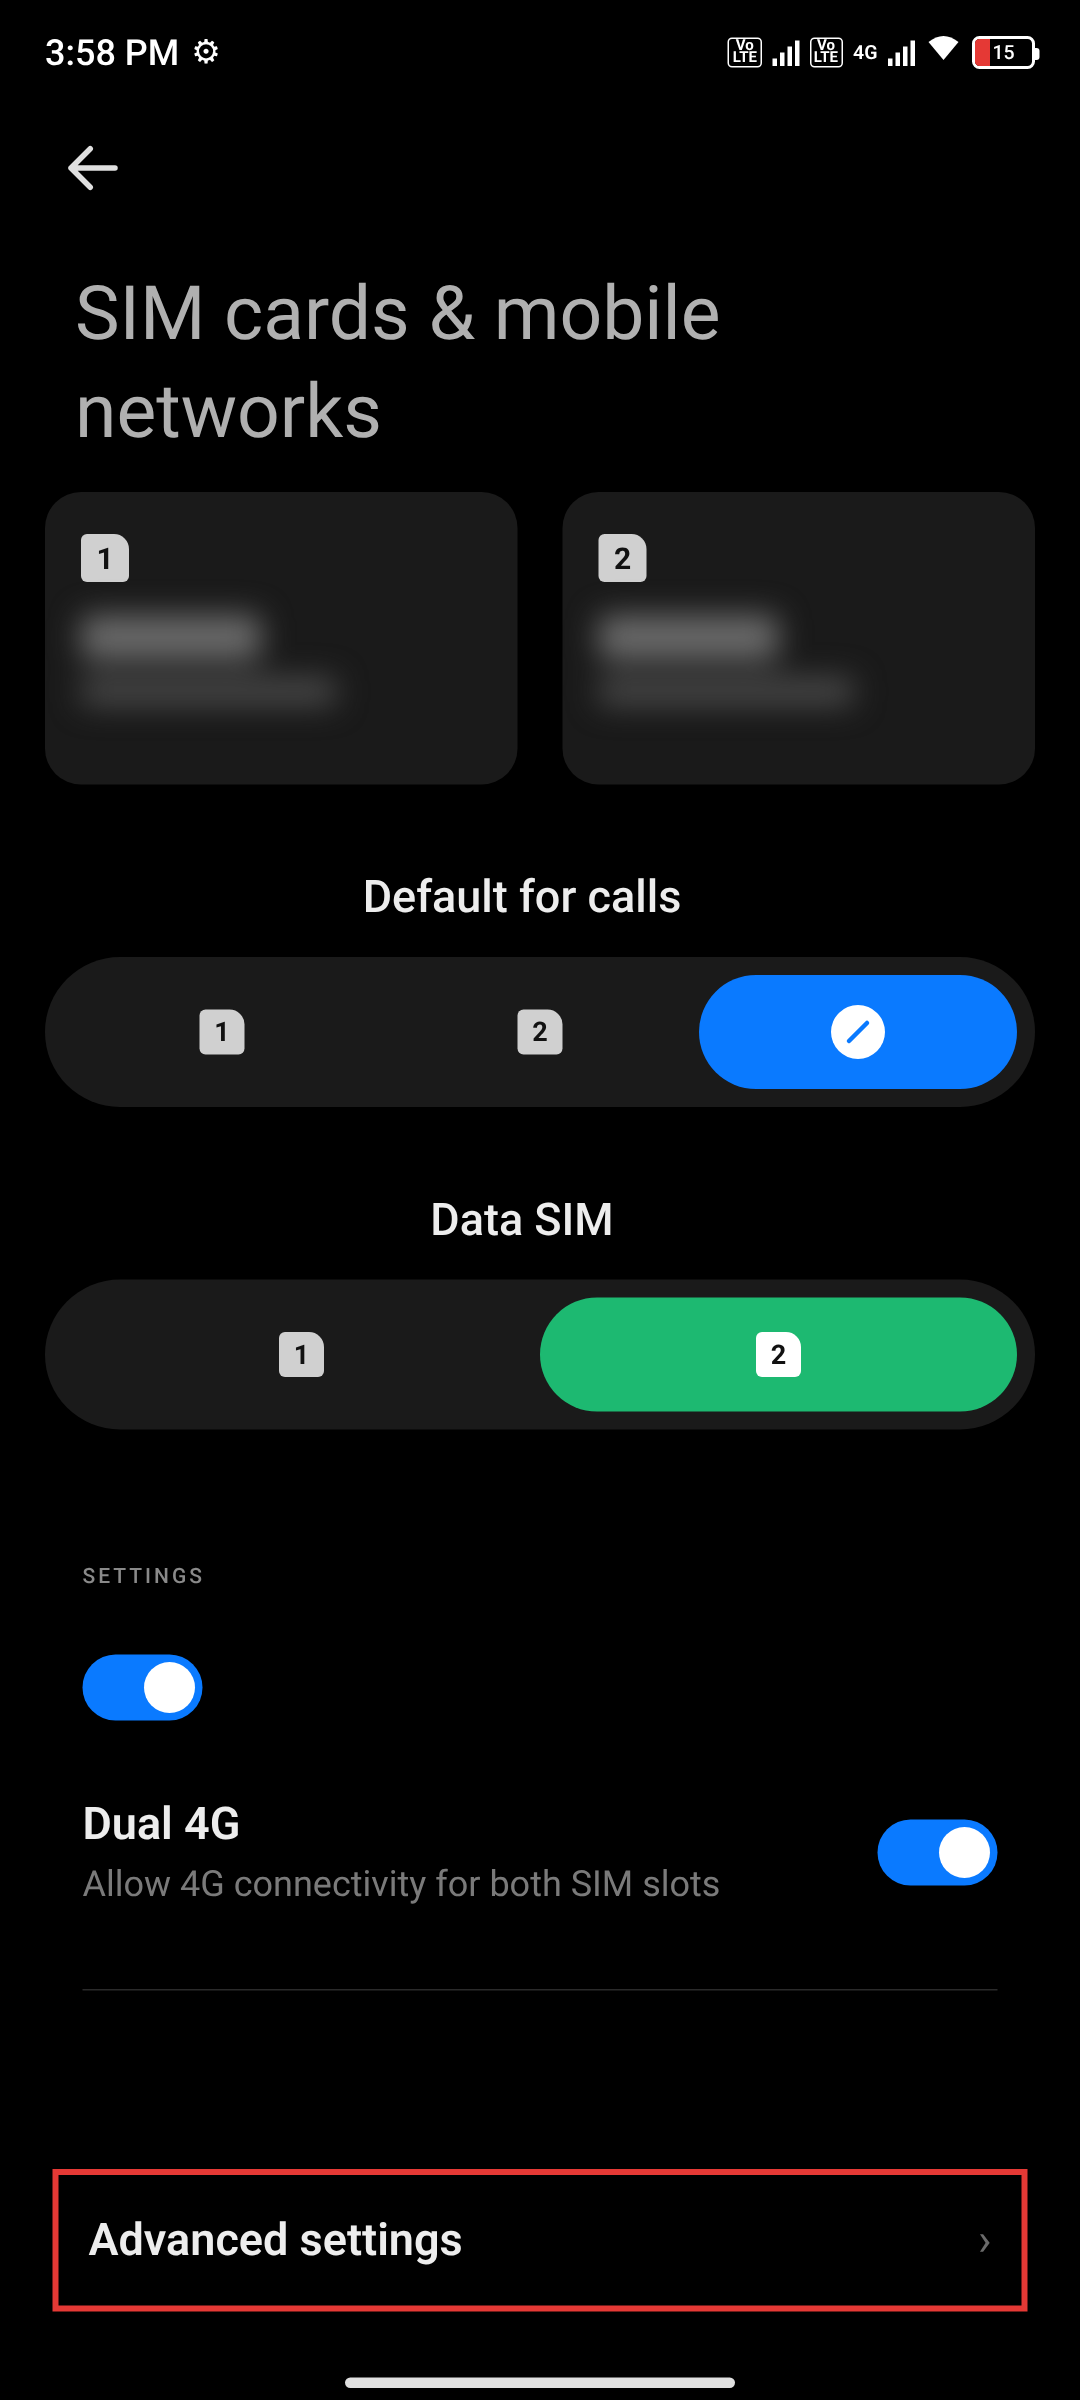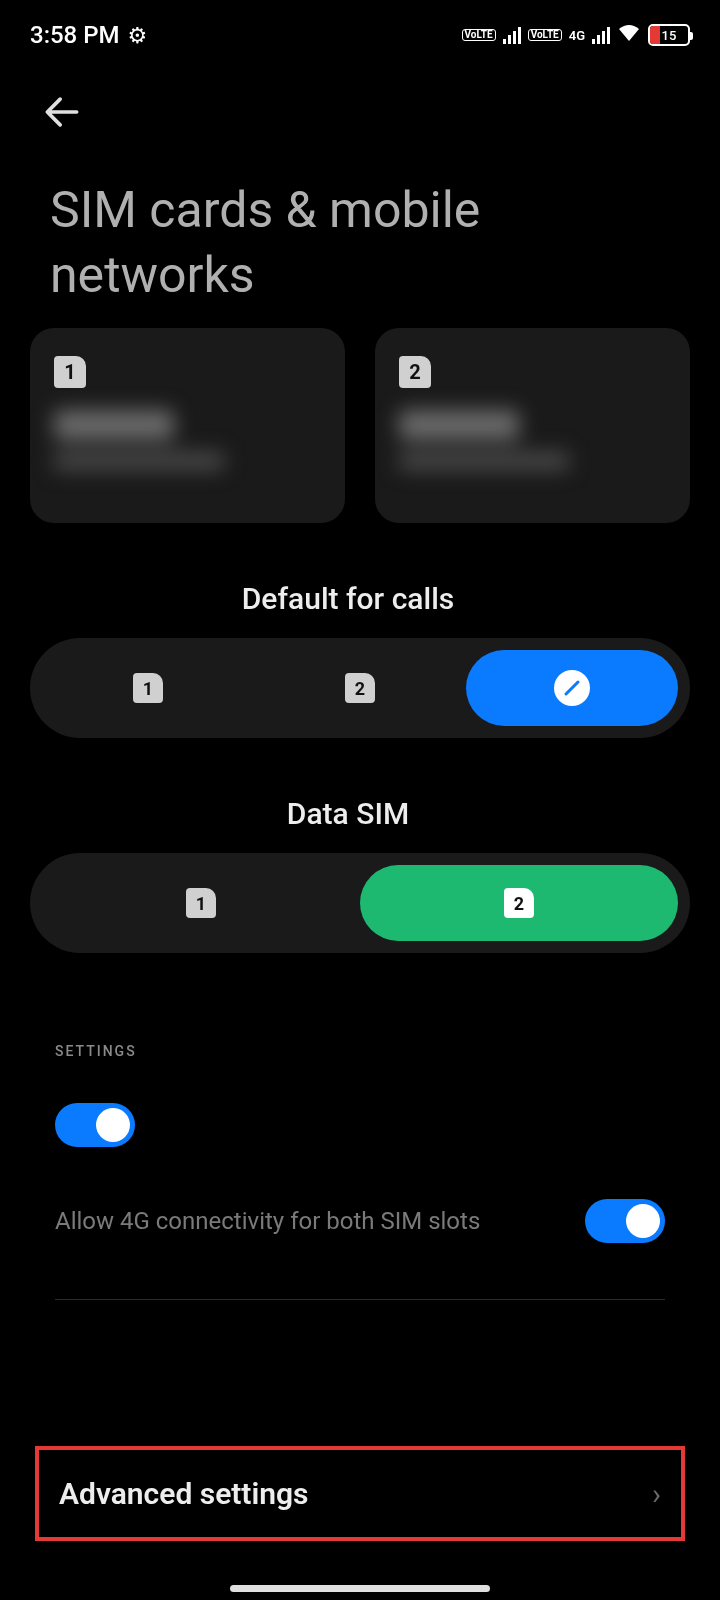--- a/index.html
+++ b/index.html
@@ -29,21 +29,21 @@
     .gear-icon { font-size: 22px; }
     .signal { display:inline-flex; align-items:flex-end; gap:2px; height:18px;}
     .signal span { width:3px; background:#fff;}
     .signal span:nth-child(1){height:5px;}
     .signal span:nth-child(2){height:9px;}
     .signal span:nth-child(3){height:13px;}
     .signal span:nth-child(4){height:17px;}
     .volte {
       border:1.5px solid #fff; border-radius:3px;
       font-size:10px; line-height:8px; padding:1px 2px;
-      display:inline-flex; flex-direction:row; align-items:center;
+      display:inline-flex; flex-direction:column; align-items:center;
       font-weight:bold;
     }
     .net4g { font-size:13px; line-height:11px; font-weight:600; }
     .wifi { font-size:22px; }
     .battery {
       display:inline-flex; align-items:center;
       border:2px solid #fff; border-radius:5px;
       width:42px; height:22px; position:relative;
     }
     .battery::after{
@@ -270,20 +270,21 @@
 <div class="settings-hdr">SETTINGS</div>
 
 <div class="setting-row">
   <div class="switch">
       <div class="knob"></div>
     </div>
 </div>
 
 <div class="setting-row">
   <div class="setting-text">
+    <div class="t1">Dual 4G</div>
     <div class="t2">Allow 4G connectivity for both SIM slots</div>
   </div>
   <div class="switch">
       <div class="knob"></div>
     </div>
 </div>
 
 <div class="divider"></div>
 
 <div class="adv-wrap">

